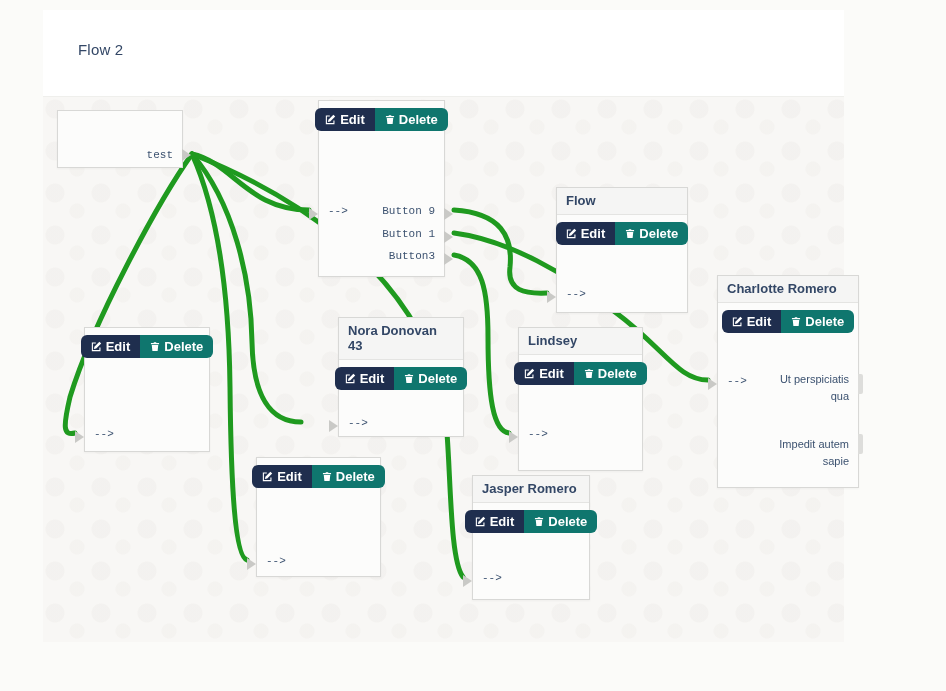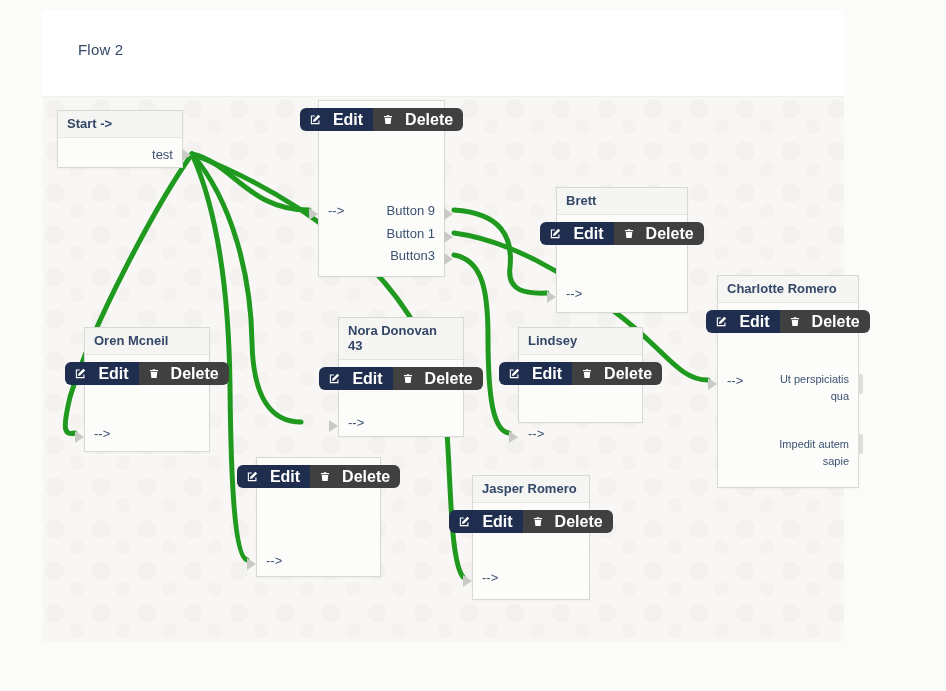--- a/index.html
+++ b/index.html
@@ -19,27 +19,27 @@
     background-size:46px 42px; }
 
   svg.wires { position:absolute; left:0; top:0; z-index:1; }
   svg.wires path { fill:none; stroke:#1f9a1f; stroke-width:5; stroke-linecap:round; }
 
   .node { position:absolute; z-index:2; background:#fcfcfb;
     border:1px solid #d8d8d6; box-shadow:0 1px 2px rgba(0,0,0,0.04); }
   .node .hd { background:#f5f5f4; border-bottom:1px solid #e4e4e2;
     padding:5px 9px 6px; font-size:13px; font-weight:600; color:#334766; }
   .btn-row { display:flex; justify-content:center; margin:7px 5px 0; }
-  .btn { display:flex; align-items:center; gap:12px; height:23px; padding:0 10px;
-    font-size:16px; font-weight:700; color:#ffffff; cursor:pointer; }
+  .btn { display:flex; align-items:center; gap:4px; height:23px; padding:0 10px;
+    font-size:13px; font-weight:700; color:#ffffff; cursor:pointer; }
   .btn.edit { background:#1f2e4e; border-radius:6px 0 0 6px; }
-  .btn.del  { background:#404040; border-radius:0 6px 6px 0; }
+  .btn.del  { background:#0f766e; border-radius:0 6px 6px 0; }
   .btn svg { display:block; }
 
-  .plabel { position:absolute; font-size:13px; color:#3c5270; line-height:16px; }
+  .plabel { position:absolute; font-size:11px; color:#3c5270; line-height:16px;font-family:Liberation Mono, monospace; }
   .plabel.right { right:9px; text-align:right; }
   .plabel.left { left:9px; }
 
   .port { position:absolute; width:0; height:0; z-index:3;
     border-top:6px solid transparent; border-bottom:6px solid transparent;
     border-left:9px solid #c9c9c6; }
   .port.in  { left:-10px; }
   .port.out { right:-9px; }
 
   .tab { position:absolute; right:-5px; width:5px; height:20px;
@@ -64,21 +64,20 @@
       <path d="M149,57 C115,105 50,225 27,300 C20,330 20,339 32,336"></path>
       <path d="M149,57 C190,105 208,180 209,245 C210,300 228,325 258,325"></path>
       <path d="M149,57 C175,115 186,200 187,290 C188,390 192,460 204,463"></path>
       <path d="M149,57 C245,95 360,165 397,285 C410,330 403,458 420,480"></path>
       <path d="M411,113 C458,116 470,140 467,170 C464,194 482,197 504,196"></path>
       <path d="M411,136 C465,143 525,177 572,215 C622,252 635,283 665,283"></path>
       <path d="M411,158 C440,163 445,195 445,240 C445,300 450,334 466,336"></path>
     </svg>
 
     <div class="node" style="left:14px; top:13px; width:126px; height:58px;">
-      <div class="hd">Start -&gt;</div>
       <div class="plabel right" style="top:36px;">test</div>
       <div class="port out" style="top:38px;"></div>
     </div>
 
     <div class="node" style="left:275px; top:3px; width:127px; height:177px;">
       <div class="btn-row">
         <div class="btn edit">
           <svg width="11" height="11" viewBox="0 0 16 16">
               <path fill="none" stroke="#fff" stroke-width="1.6" d="M13 9.5V14H2V3h5"></path>
               <path fill="#fff" d="M12.2 1l2.6 2.6-7.3 7.3-3.3.7.7-3.3z"></path>
@@ -96,21 +95,21 @@
       <div class="port in" style="top:107px;"></div>
       <div class="plabel right" style="top:102px;">Button 9</div>
       <div class="port out" style="top:107px;"></div>
       <div class="plabel right" style="top:125px;">Button 1</div>
       <div class="port out" style="top:130px;"></div>
       <div class="plabel right" style="top:147px;padding-left:47px;">Button3</div>
       <div class="port out" style="top:152px;"></div>
     </div>
 
     <div class="node" style="left:513px; top:90px; width:132px; height:126px;">
-      <div class="hd">Brett</div>
+      <div class="hd">Flow</div>
       <div class="btn-row">
         <div class="btn edit">
           <svg width="11" height="11" viewBox="0 0 16 16">
               <path fill="none" stroke="#fff" stroke-width="1.6" d="M13 9.5V14H2V3h5"></path>
               <path fill="#fff" d="M12.2 1l2.6 2.6-7.3 7.3-3.3.7.7-3.3z"></path>
             </svg>
           <span>Edit</span>
         </div>
         <div class="btn del">
           <svg width="10" height="11" viewBox="0 0 16 16">
@@ -142,21 +141,20 @@
       </div>
       <div class="plabel left" style="top:97px;">--&gt;</div>
       <div class="port in" style="top:102px;"></div>
       <div class="txtblock" style="top:160px;">Impedit autem sapie</div>
       <div class="txtblock" style="top:95px;">Ut perspiciatis qua</div>
       <div class="tab" style="top:98px;"></div>
       <div class="tab" style="top:158px;"></div>
     </div>
 
     <div class="node" style="left:41px; top:230px; width:126px; height:125px;">
-      <div class="hd">Oren Mcneil</div>
       <div class="btn-row">
         <div class="btn edit">
           <svg width="11" height="11" viewBox="0 0 16 16">
               <path fill="none" stroke="#fff" stroke-width="1.6" d="M13 9.5V14H2V3h5"></path>
               <path fill="#fff" d="M12.2 1l2.6 2.6-7.3 7.3-3.3.7.7-3.3z"></path>
             </svg>
           <span>Edit</span>
         </div>
         <div class="btn del">
           <svg width="10" height="11" viewBox="0 0 16 16">
@@ -183,21 +181,21 @@
           <svg width="10" height="11" viewBox="0 0 16 16">
               <path fill="#fff" d="M6 1h4v1.4h4.5v1.8h-13V2.4H6zM2.8 5.6h10.4L12.2 15H3.8z"></path>
             </svg>
           <span>Delete</span>
         </div>
       </div>
       <div class="plabel left" style="top:97px;">--&gt;</div>
       <div class="port in" style="top:102px;"></div>
     </div>
 
-    <div class="node" style="left:475px; top:230px; width:125px; height:96px;">
+    <div class="node" style="left:475px; top:230px; width:125px; height:144px;">
       <div class="hd">Lindsey</div>
       <div class="btn-row">
         <div class="btn edit">
           <svg width="11" height="11" viewBox="0 0 16 16">
               <path fill="none" stroke="#fff" stroke-width="1.6" d="M13 9.5V14H2V3h5"></path>
               <path fill="#fff" d="M12.2 1l2.6 2.6-7.3 7.3-3.3.7.7-3.3z"></path>
             </svg>
           <span>Edit</span>
         </div>
         <div class="btn del">

